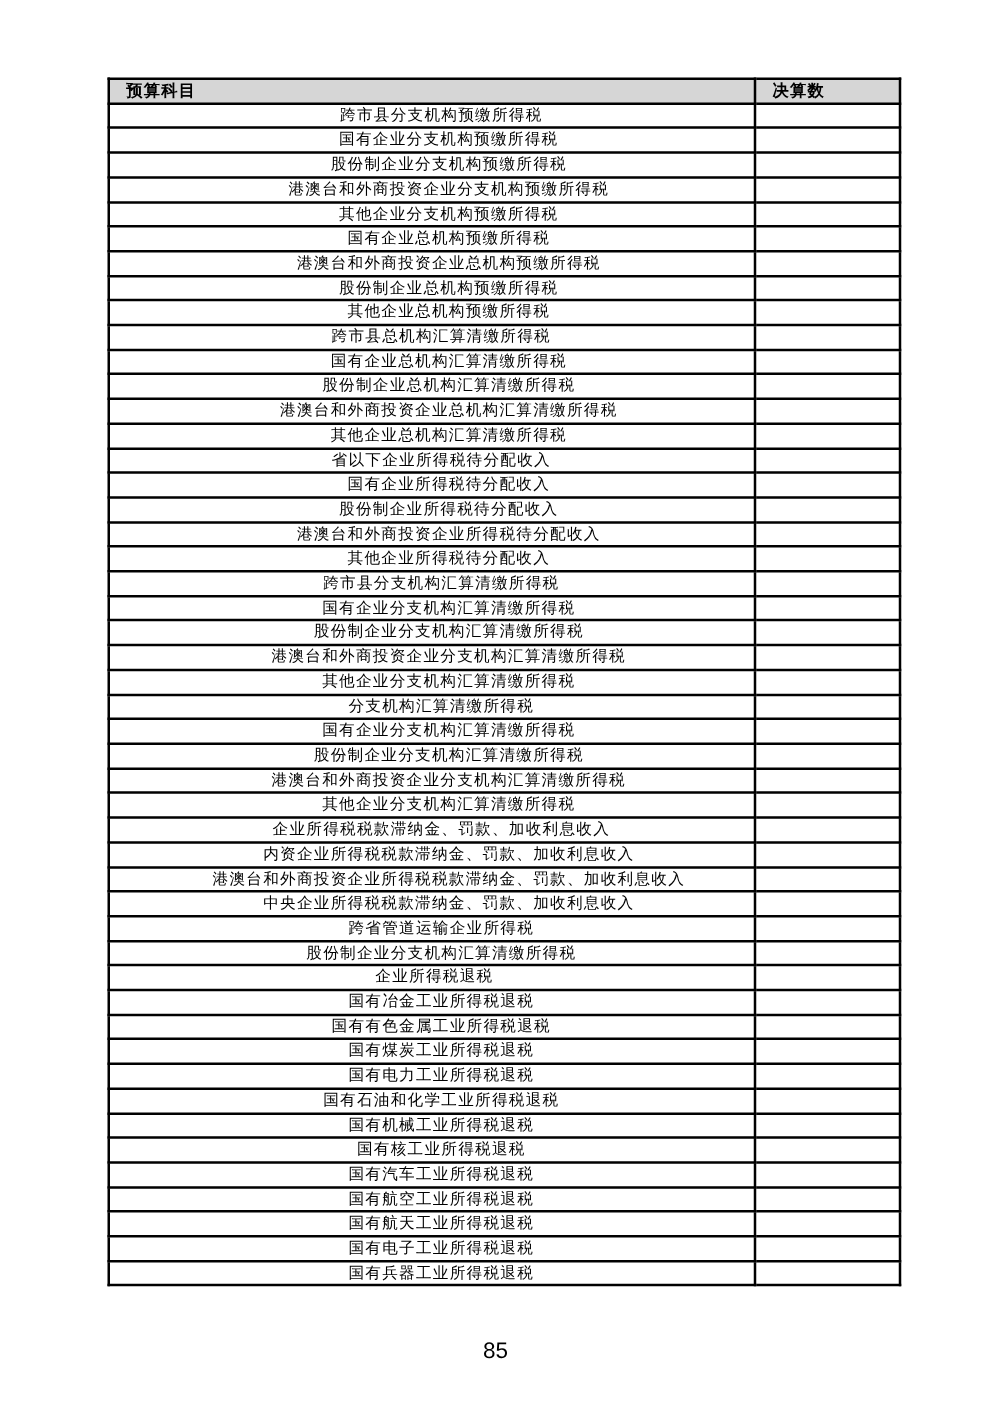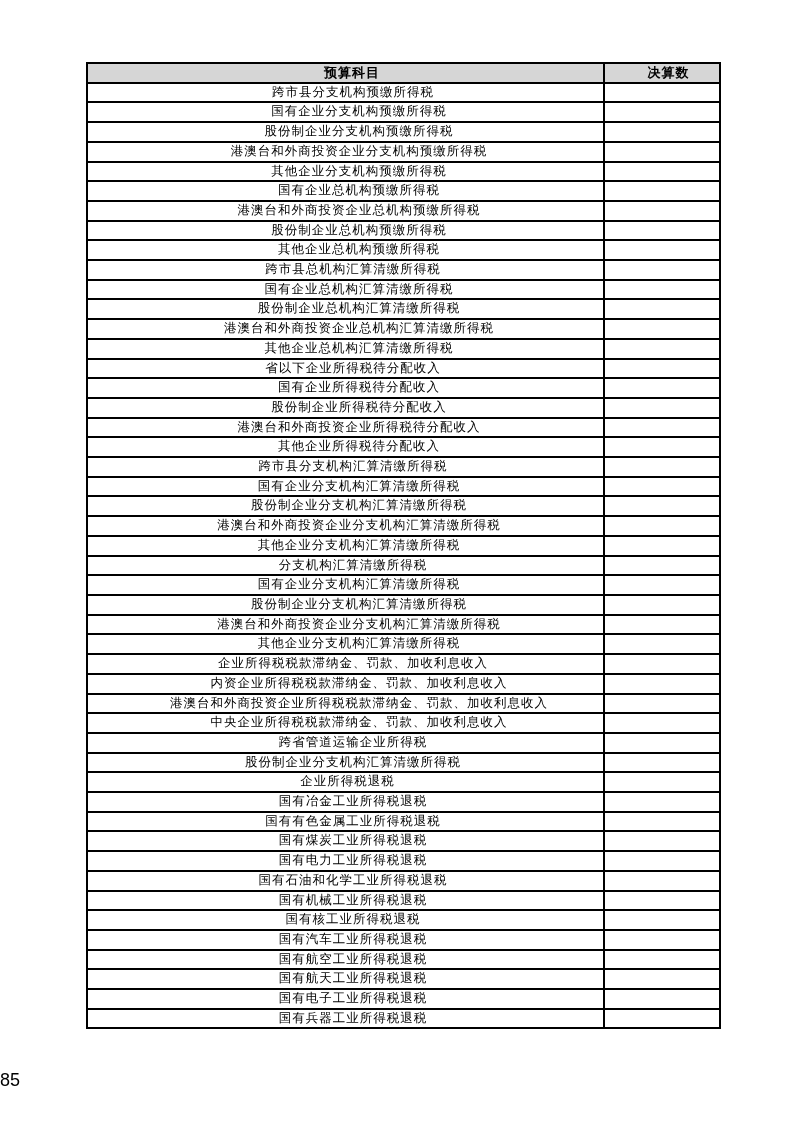--- a/index.html
+++ b/index.html
@@ -34,34 +34,34 @@
     font-size: 12.5px;
     line-height: 17.7px;
     letter-spacing: 1px;
     white-space: nowrap;
     overflow: hidden;
   }
   table.budget-table th {
     background: #d6d6d6;
     font-weight: bold;
     font-size: 13px;
-    text-align: center;
+    text-align: left;
     padding-left: 13px;
   }
   td.subject { text-align: center; }
   td.amount  { text-align: right; }
   td.subject.indent-0 { padding-left: 4px; }
   td.subject.indent-1 { padding-left: 15px; }
   td.subject.indent-2 { padding-left: 27px; }
   .page-number {
     position: absolute;
     top: 1070px;
     left: 0;
     width: 100%;
-    text-align: left;
+    text-align: center;
     font-family: "Liberation Sans", "DejaVu Sans", sans-serif;
     font-size: 18px;
     color: #000000;
   }
 </style>
 </head>
 <body>
 
 <div class="page">
 

